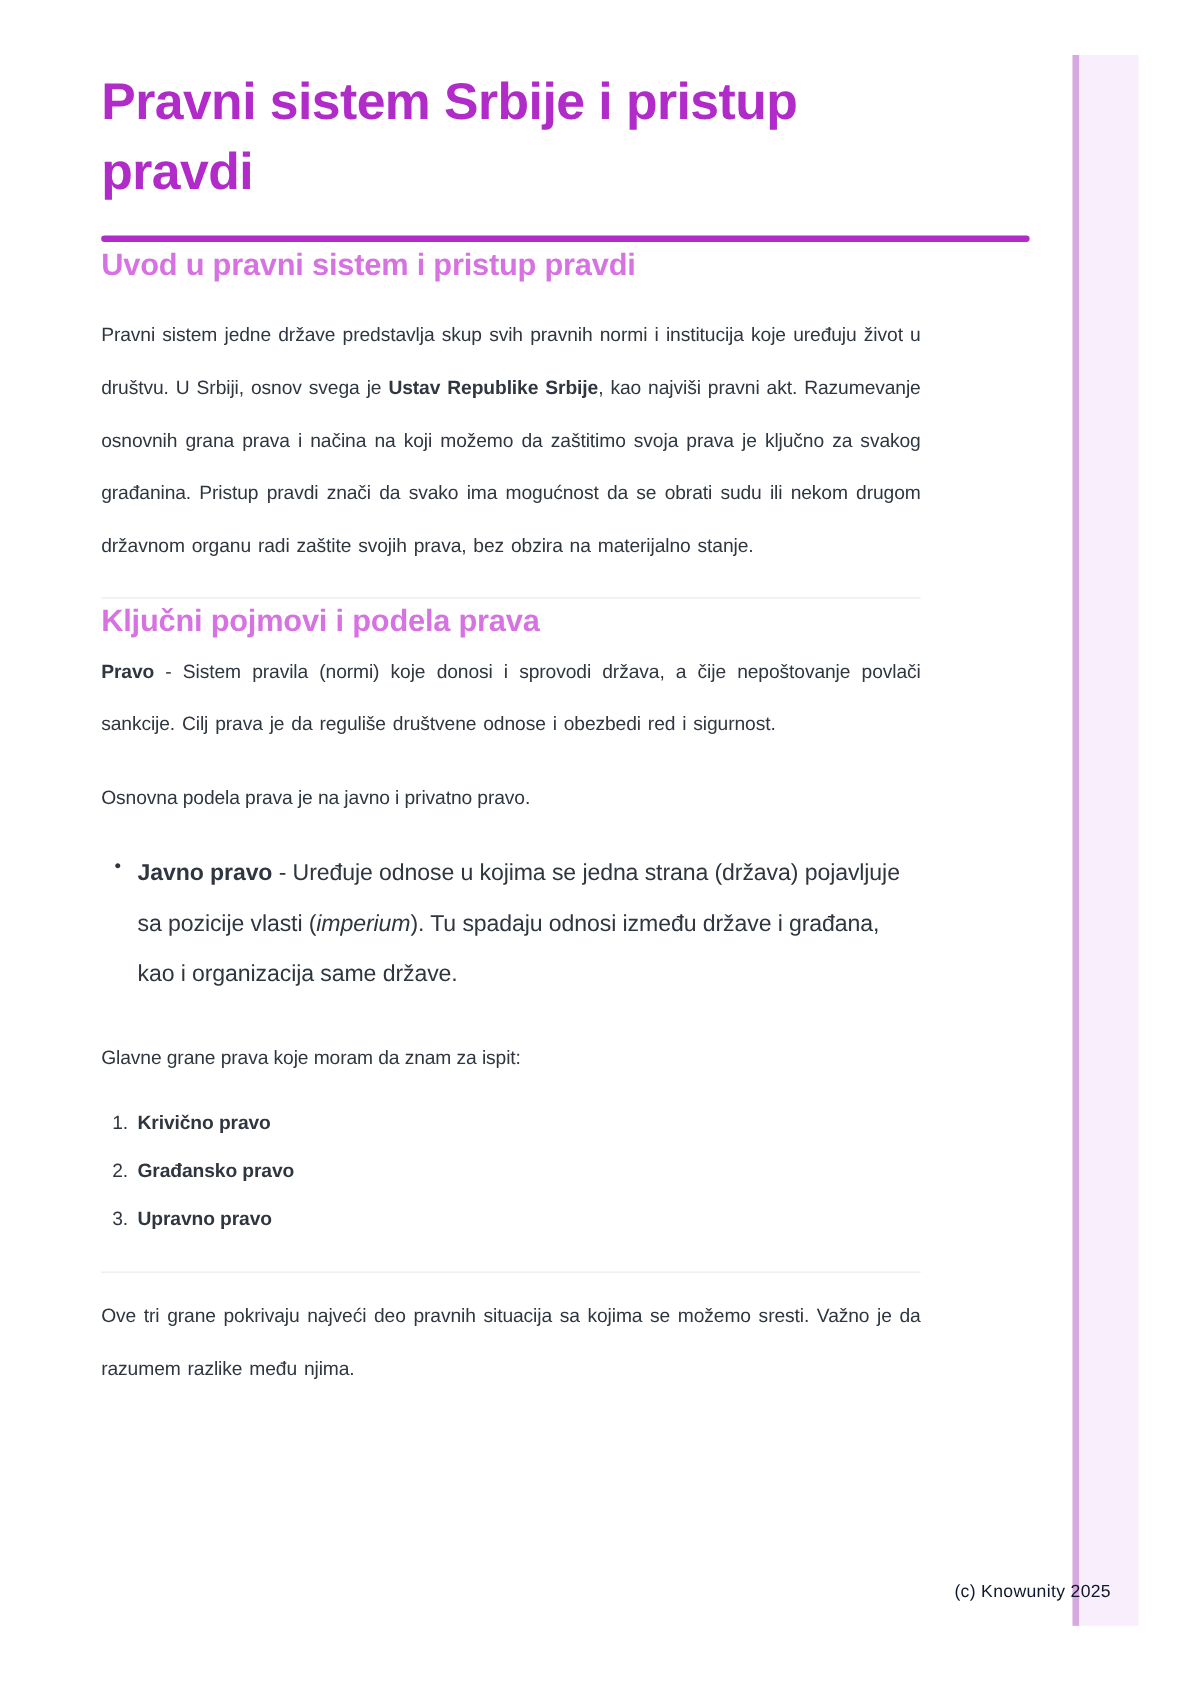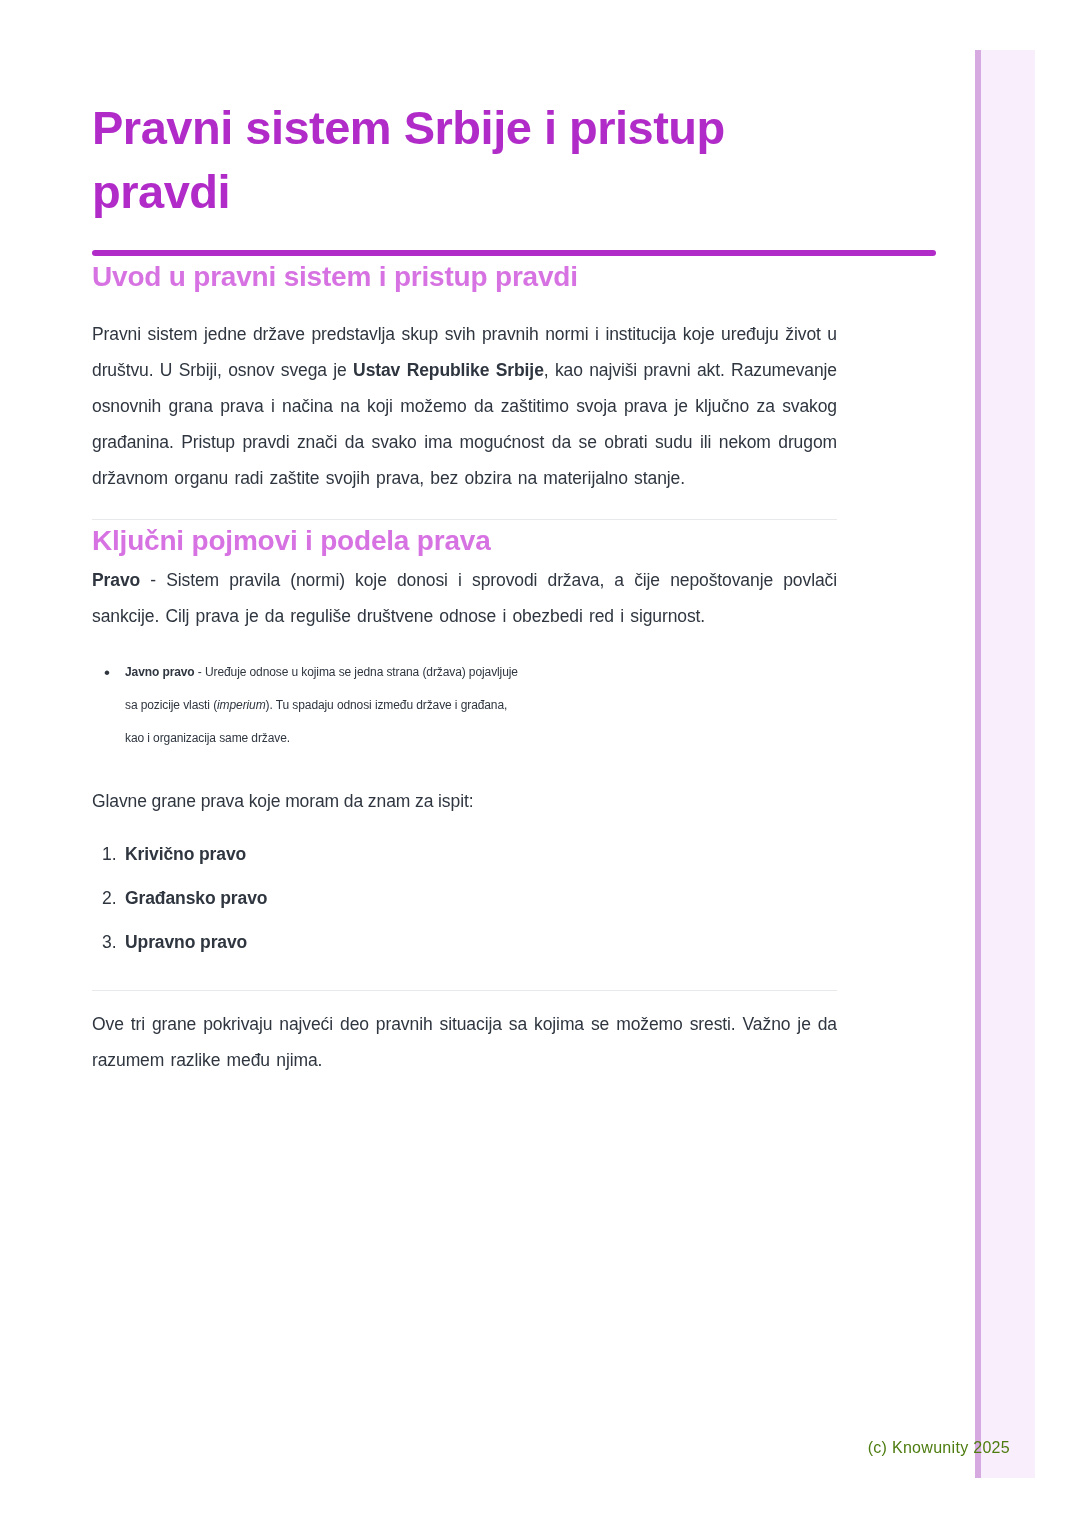--- a/index.html
+++ b/index.html
@@ -16,33 +16,33 @@
   .side-strip {
     position:absolute; top:50px; right:45px;
     width:54px; height:1428px;
     background:#f9eefb;
     border-left:6px solid #d6a9e0;
   }
 
   .watermark {
     position:absolute; top:1438px; right:70px;
     font-size:16px; line-height:20px;
-    color:#4d7c0f;
+    color:#0f172a;
     letter-spacing:0.3px;
     z-index:2;
     text-align:right;
   }
 
   .content {
     position:absolute; left:92px; top:0;
     width:745px;
   }
 
   h1.page-title {
-    margin:0; padding-top:96px;
+    margin:0; padding-top:60px;
     font-size:47px; line-height:64px;
     font-weight:bold;
     letter-spacing:-0.5px;
     color:#b12bc9;
   }
 
   .title-underline {
     margin-top:26px;
     width:844px; height:6px;
     background:#b12bc9;
@@ -55,21 +55,21 @@
     font-weight:bold;
     letter-spacing:-0.2px;
     color:#d772e2;
   }
   .h2-uvod      { margin-top:39px; }
   .h2-kljucni   { margin-top:38px; }
   .h2-detaljnije{ margin-top:33px; }
 
   p {
     margin:0;
-    font-size:17.5px; line-height:36px;
+    font-size:17.5px; line-height:48px;
     letter-spacing:-0.1px;
   }
   .justify { text-align:justify; word-spacing:1.5px; }
 
   .p-intro    { margin-top:18px; }
   .p-pravo    { }
   .p-osnovna  { margin-top:19px; }
   .p-glavne   { margin-top:28px; }
   .p-detalji  { margin-top:15px; }
 
@@ -79,21 +79,21 @@
   .div-1 { margin-top:23px; }
   .div-2 { margin-top:30px; }
 
   ul.bullet-list {
     margin:22px 0 0; padding:0;
     list-style:none;
   }
   ul.bullet-list li {
     position:relative;
     padding-left:33px;
-    font-size:12px; line-height:33px;
+    font-size:21px; line-height:46px;
     letter-spacing:-0.1px;
     white-space:pre-wrap;
   }
   ul.bullet-list li + li { margin-top:4px; }
   ul.bullet-list li::before {
     content:"\2022";
     position:absolute; left:12px; top:0;
     font-size:17px; line-height:33px;
     color:#2f3640;
   }
@@ -133,20 +133,21 @@
   <h2 class="section-heading h2-uvod">Uvod u pravni sistem i pristup pravdi</h2>
 
   <p class="justify p-intro"><span>Pravni sistem jedne države predstavlja skup svih pravnih normi i institucija koje uređuju život u društvu. U Srbiji, osnov svega je </span><b>Ustav Republike Srbije</b><span>, kao najviši pravni akt. Razumevanje osnovnih grana prava i načina na koji možemo da zaštitimo svoja prava je ključno za svakog građanina. Pristup pravdi znači da svako ima mogućnost da se obrati sudu ili nekom drugom državnom organu radi zaštite svojih prava, bez obzira na materijalno stanje.</span></p>
 
   <div class="divider div-1"></div>
 
   <h2 class="section-heading h2-kljucni">Ključni pojmovi i podela prava</h2>
 
   <p class="justify p-pravo"><b>Pravo</b><span> - Sistem pravila (normi) koje donosi i sprovodi država, a čije nepoštovanje povlači sankcije. Cilj prava je da reguliše društvene odnose i obezbedi red i sigurnost.</span></p>
 
+  <p class="p-osnovna">Osnovna podela prava je na javno i privatno pravo.</p>
 
   <ul class="bullet-list">
     <li><b>Javno pravo</b><span> - Uređuje odnose u kojima se jedna strana (država) pojavljuje
 sa pozicije vlasti (</span><i>imperium</i><span>). Tu spadaju odnosi između države i građana,
 kao i organizacija same države.</span></li>
   </ul>
 
   <p class="p-glavne">Glavne grane prava koje moram da znam za ispit:</p>
 
   <div class="numbered-list">

